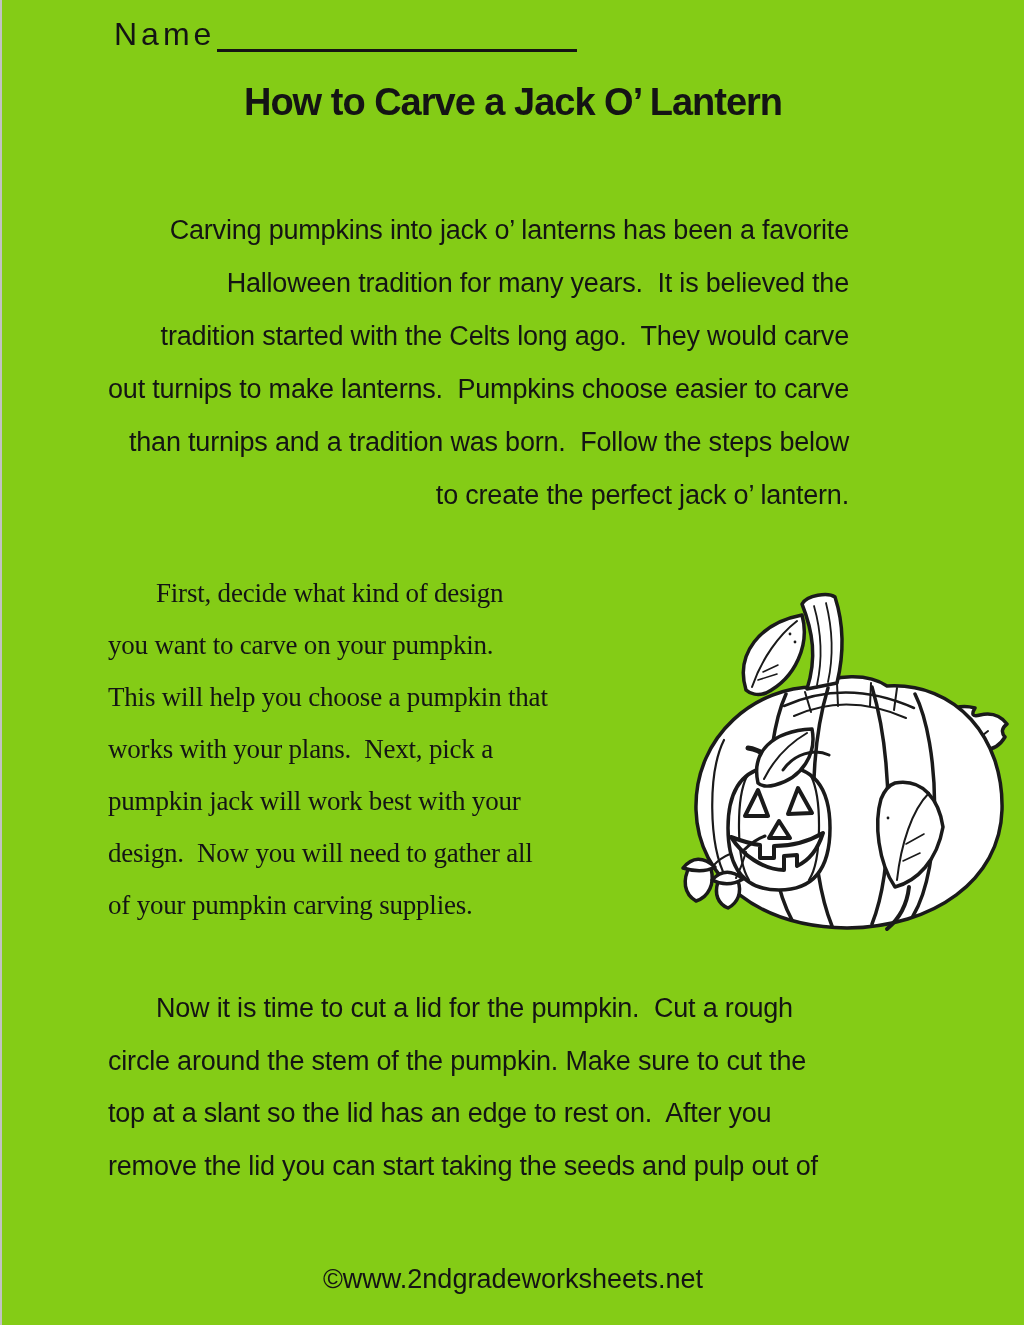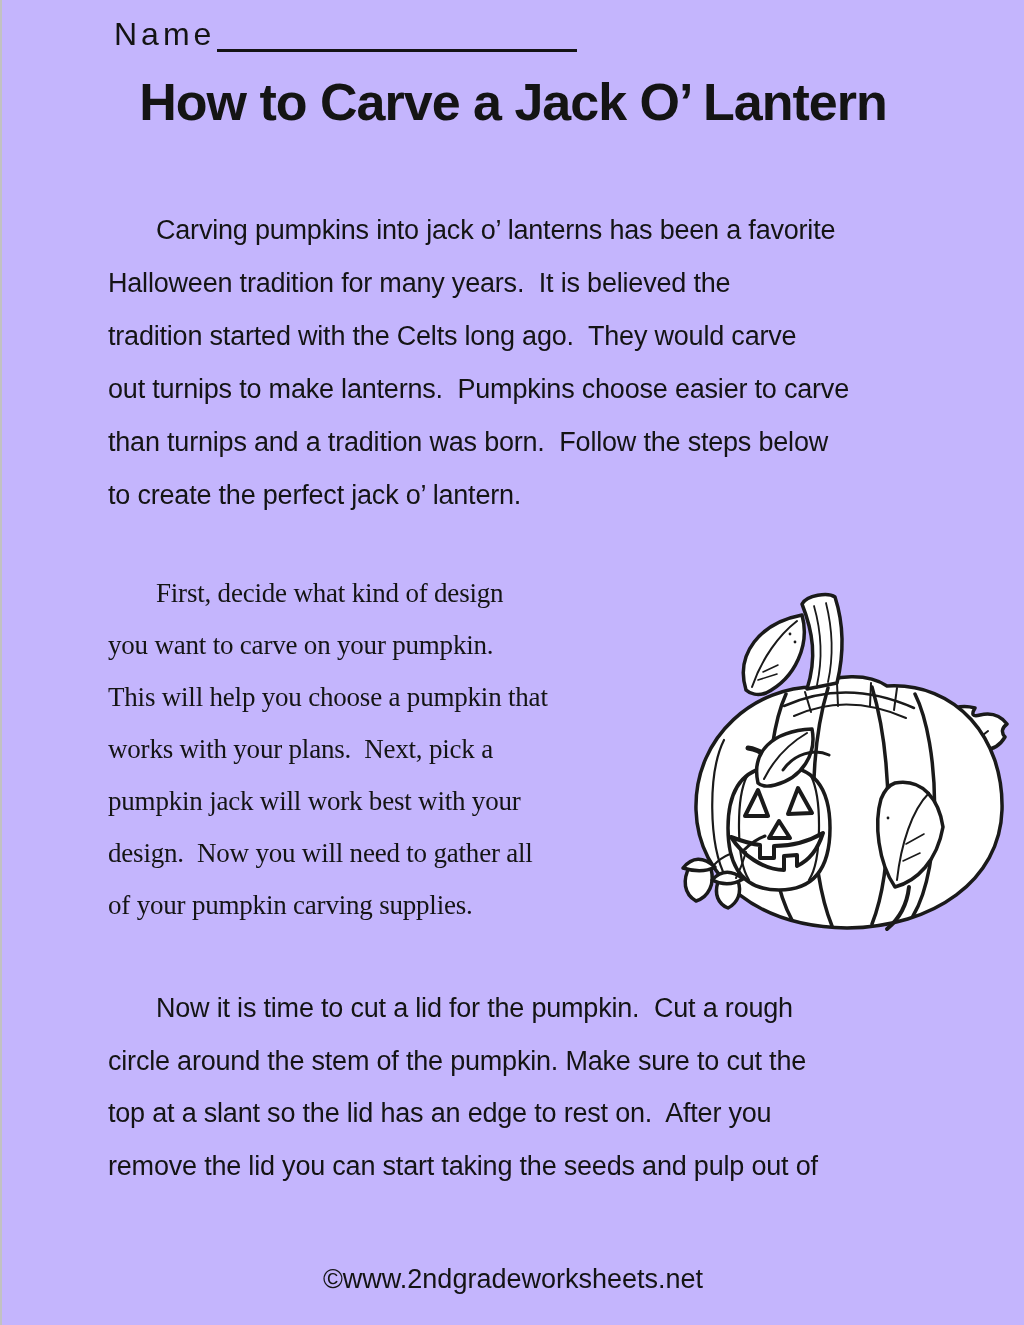--- a/index.html
+++ b/index.html
@@ -1,37 +1,37 @@
 <!DOCTYPE html>
 <html><head>
 <meta charset="utf-8">
 <style>
   * { margin:0; padding:0; box-sizing:border-box; }
   html,body { background:#ffffff; }
   .page {
-    position:relative; width:1024px; height:1325px; background:#c4b5fd;
+    position:relative; width:1024px; height:1325px; background:#84cc16;
     font-family:"Liberation Sans", sans-serif; color:#141414; overflow:hidden;
     border-left:2px solid #c2c2c2;
   }
   .name-row {
     position:absolute; left:112px; top:16px; display:flex; align-items:flex-end;
   }
   .name-label { font-size:32px; letter-spacing:4px; line-height:36px; font-weight:500; }
   .name-line { width:360px; height:30px; border-bottom:3px solid #141414; margin-left:2px; }
   .title {
     position:absolute; left:0; top:76px; width:100%; text-align:center;
-    font-size:52px; font-weight:bold; letter-spacing:-1px; line-height:52px;
+    font-size:38px; font-weight:bold; letter-spacing:-1px; line-height:52px;
   }
   .byline {
     position:absolute; left:0; top:140px; width:100%; text-align:center;
     font-size:19px; line-height:24px;
   }
   .para { position:absolute; left:106px; }
   .para .ln { white-space:pre; font-size:27px; letter-spacing:-0.2px; }
-  #p1 { top:204px; } #p1 .ln { line-height:53px; height:53px; }
+  #p1 { top:204px; } #p1 .ln { line-height:53px; height:53px;text-align:right; }
   #p2 { top:567px;font-family:Liberation Serif, serif; } #p2 .ln { line-height:52px; height:52px; }
   #p3 { top:982px; } #p3 .ln { line-height:52.5px; height:52.5px; }
   .indent { padding-left:48px; }
   .illustration { position:absolute; left:664px; top:582px; width:350px; height:352px; }
   .footer {
     position:absolute; left:0; top:1258px; width:100%; text-align:center;
     font-size:27px; line-height:42px;
   }
 </style>
 </head>

